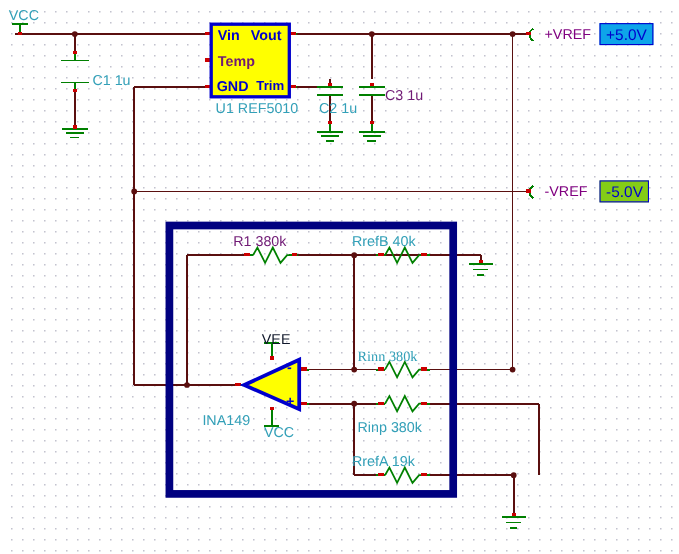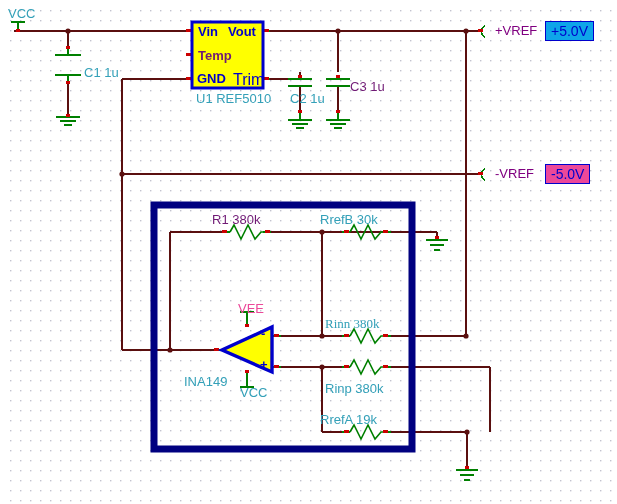--- a/index.html
+++ b/index.html
@@ -217,44 +217,44 @@
   </svg>
 
   <div class="lbl" style="left:8px;top:6px;font-size:13px;color:#33a0b8;">VCC</div>
 
   <div class="lbl" style="left:84px;top:65px;font-size:13px;color:#33a0b8;">C1 1u</div>
 
   <div class="lbl" style="left:198px;top:24px;font-size:13px;font-weight:bold;color:#0000cc;">Vin</div>
   <div class="lbl" style="left:228px;top:24px;font-size:13px;font-weight:bold;color:#0000cc;">Vout</div>
   <div class="lbl" style="left:198px;top:48px;font-size:13px;font-weight:bold;color:#701a75;">Temp</div>
   <div class="lbl" style="left:197px;top:71px;font-size:13px;font-weight:bold;color:#0000cc;">GND</div>
-  <div class="lbl" style="left:233px;top:71px;font-size:16px;font-weight:normal;color:#0000cc;">Trim</div>
+  <div class="lbl" style="left:233px;top:71px;font-size:12px;font-weight:bold;color:#0000cc;">Trim</div>
 
   <div class="lbl" style="left:196px;top:91px;font-size:13px;color:#33a0b8;">U1 REF5010</div>
 
   <div class="lbl" style="left:290px;top:91px;font-size:13px;color:#33a0b8;">C2 1u</div>
   <div class="lbl" style="left:350px;top:79px;font-size:13px;color:#701a75;">C3 1u</div>
 
   <div class="lbl" style="left:495px;top:23px;font-size:13px;color:#800080;">+VREF</div>
   <div class="lbl" style="left:545px;top:21px;font-size:14px;color:#0000cc;border:1.6px solid #0000cc;padding:1px 5px;background:#0ea5e9;">+5.0V</div>
 
   <div class="lbl" style="left:495px;top:166px;font-size:13px;color:#800080;">-VREF</div>
-  <div class="lbl" style="left:545px;top:164px;font-size:14px;color:#0000cc;border:1.6px solid #0000cc;padding:1px 5px;background:#ec4899;">-5.0V</div>
+  <div class="lbl" style="left:545px;top:164px;font-size:14px;color:#0000cc;border:1.6px solid #0000cc;padding:1px 5px;background:#84cc16;">-5.0V</div>
 
   <div class="lbl" style="left:212px;top:212px;font-size:13px;color:#701a75;">R1 380k</div>
 
-  <div class="lbl" style="left:320px;top:212px;font-size:13px;color:#33a0b8;">RrefB 30k</div>
+  <div class="lbl" style="left:320px;top:212px;font-size:13px;color:#33a0b8;">RrefB 40k</div>
 
   <div class="lbl" style="left:325px;top:316px;font-size:13px;color:#33a0b8;font-family:Liberation Serif, serif;">Rinn 380k</div>
 
   <div class="lbl" style="left:325px;top:381px;font-size:13px;color:#33a0b8;">Rinp 380k</div>
 
   <div class="lbl" style="left:320px;top:412px;font-size:13px;color:#33a0b8;">RrefA 19k</div>
 
-  <div class="lbl" style="left:238px;top:301px;font-size:13px;color:#ec4899;">VEE</div>
+  <div class="lbl" style="left:238px;top:301px;font-size:13px;color:#0f172a;">VEE</div>
 
   <div class="lbl" style="left:240px;top:385px;font-size:13px;color:#33a0b8;">VCC</div>
 
   <div class="lbl" style="left:184px;top:374px;font-size:13px;color:#33a0b8;">INA149</div>
 
   <div class="lbl" style="left:261px;top:326px;font-size:13px;font-weight:bold;color:#0000cc;">-</div>
   <div class="lbl" style="left:260px;top:357px;font-size:13px;font-weight:bold;color:#0000cc;">+</div>
 
 </div>
 

